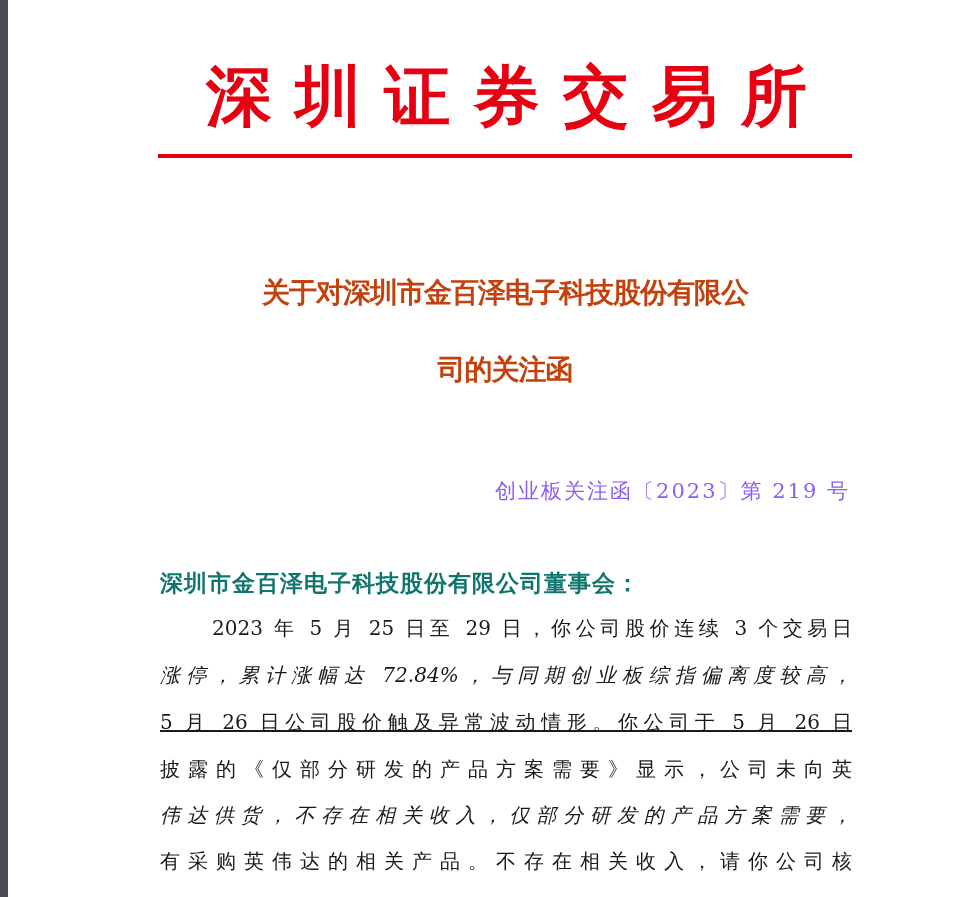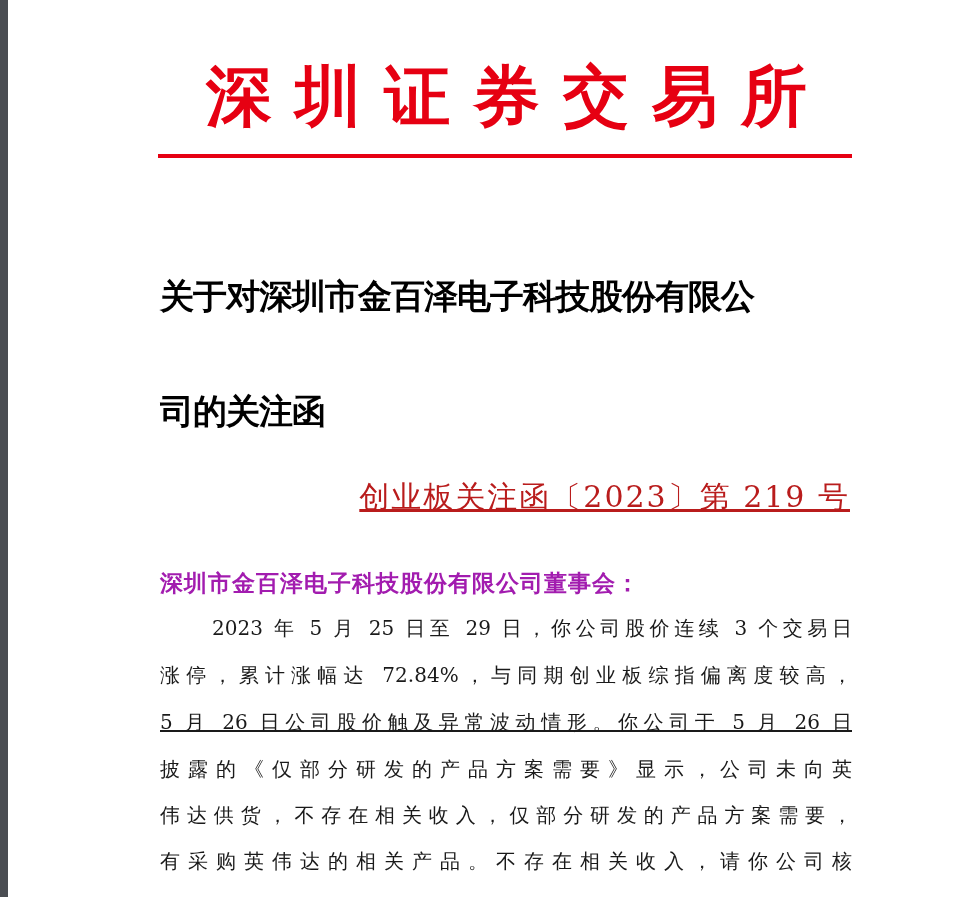--- a/index.html
+++ b/index.html
@@ -5,33 +5,33 @@
   html, body { margin:0; padding:0; }
   body { width:967px; height:897px; overflow:hidden; background:#ffffff; position:relative;
          font-family:"DejaVu Serif","Liberation Serif",serif; }
   .left-bar { position:absolute; left:0; top:0; width:8px; height:897px; background:#4a4d52; }
   .page { position:absolute; left:8px; top:0; width:959px; height:897px; background:#fff; }
   .header-title { position:absolute; left:158px; top:56px; width:694px; height:80px;
     display:flex; justify-content:space-between; align-items:center; padding:0 45px 0 48px; box-sizing:border-box;
     color:#e60012; font-size:66px; font-weight:bold; line-height:1; }
   .header-title span { display:inline-block; }
   .red-rule { position:absolute; left:158px; top:154px; width:694px; height:4px; background:#e60012; }
-  .doc-title { position:absolute; left:160px; width:690px; text-align:left; font-size:34px; font-weight:bold;
-    color:#000000; line-height:1; letter-spacing:-1px; }
+  .doc-title { position:absolute; left:160px; width:690px; text-align:center; font-size:28px; font-weight:bold;
+    color:#c2410c; line-height:1; letter-spacing:-1px; }
   .t1 { top:279px; }
-  .t2 { top:356px;margin-top:38px; }
-  .doc-number { position:absolute; right:117px; top:477px; font-size:30px; color:#b91c1c; letter-spacing:2px;text-decoration:underline; }
-  .addressee { position:absolute; left:160px; top:568px; font-size:23px; font-weight:bold; color:#a21caf; letter-spacing:1px; }
+  .t2 { top:356px; }
+  .doc-number { position:absolute; right:117px; top:477px; font-size:21px; color:#8b5cf6; letter-spacing:2px; }
+  .addressee { position:absolute; left:160px; top:568px; font-size:23px; font-weight:bold; color:#0f766e; letter-spacing:1px; }
   .body-line { position:absolute; left:160px; width:692px; font-size:20px; color:#1a1a1a; line-height:1;
     text-align:justify; text-align-last:justify; white-space:nowrap; }
   .l1 { top:618px; left:212px; width:640px; }
-  .l2 { top:665px; }
+  .l2 { top:665px;font-style:italic; }
   .l3 { top:712px;text-decoration:underline; }
   .l4 { top:759px; }
-  .l5 { top:805px; }
+  .l5 { top:805px;font-style:italic; }
   .l6 { top:851px; }
 </style>
 </head>
 <body>
 
 <div class="left-bar"></div>
 
 <div class="page"></div>
 
 <div class="header-title">

